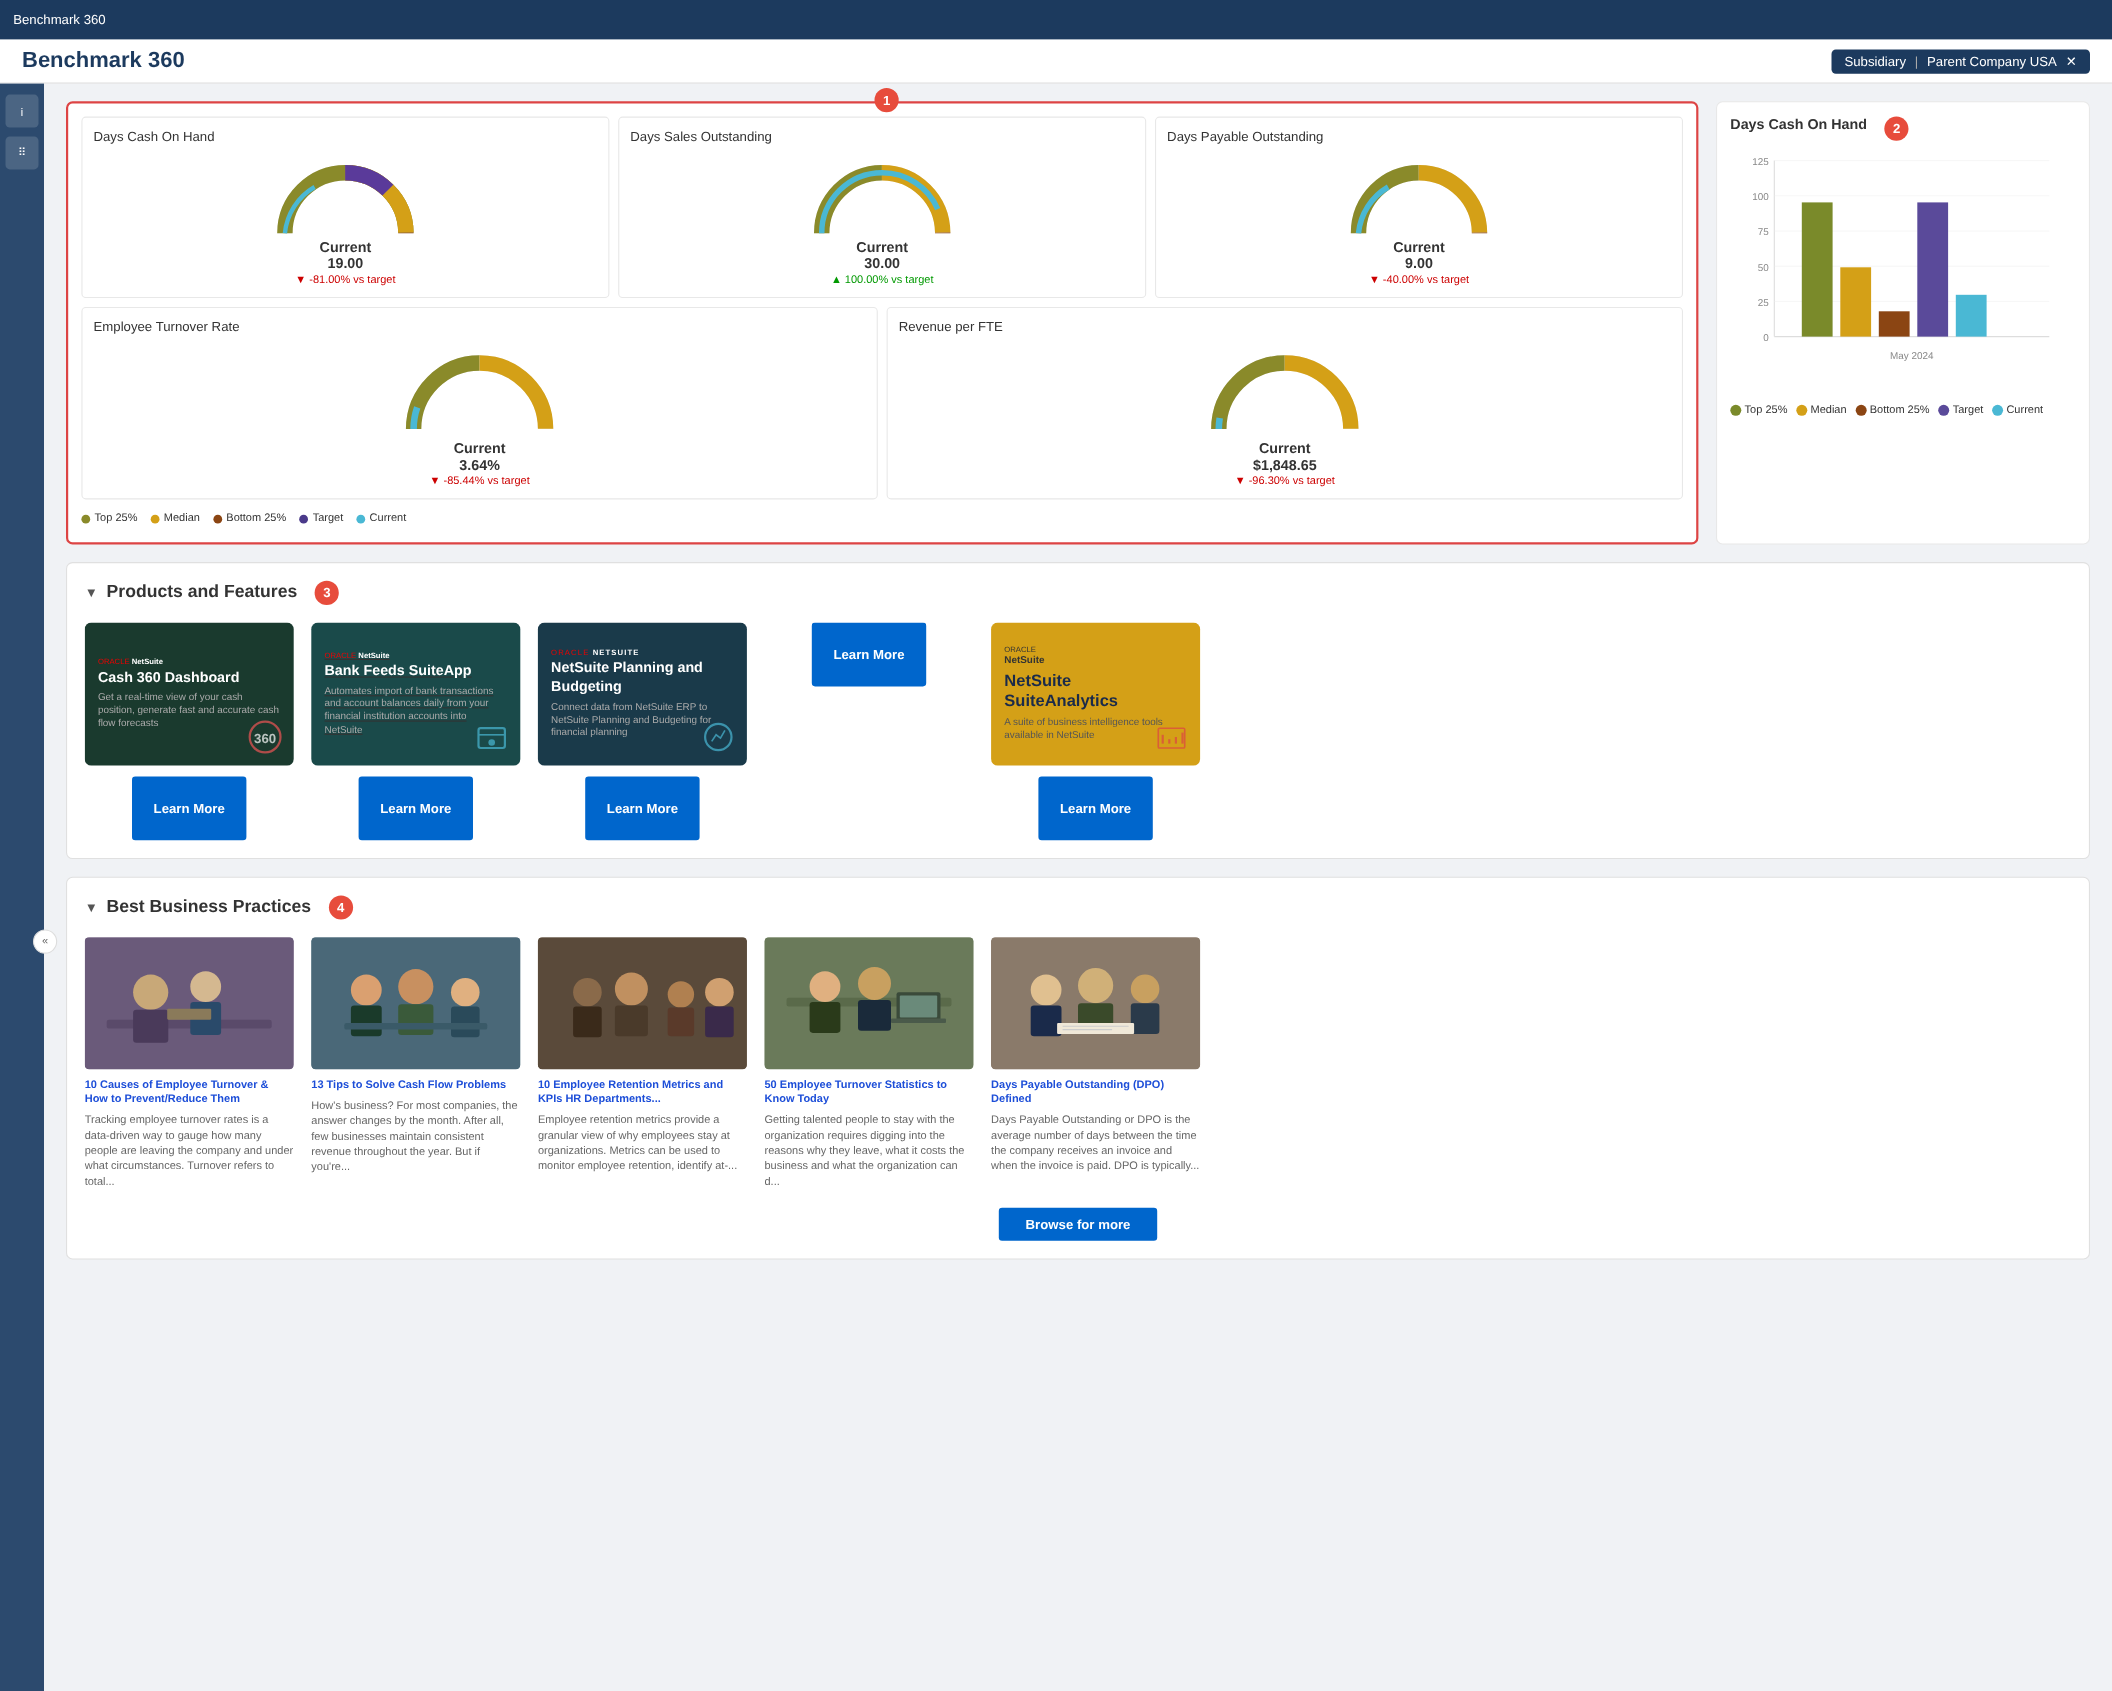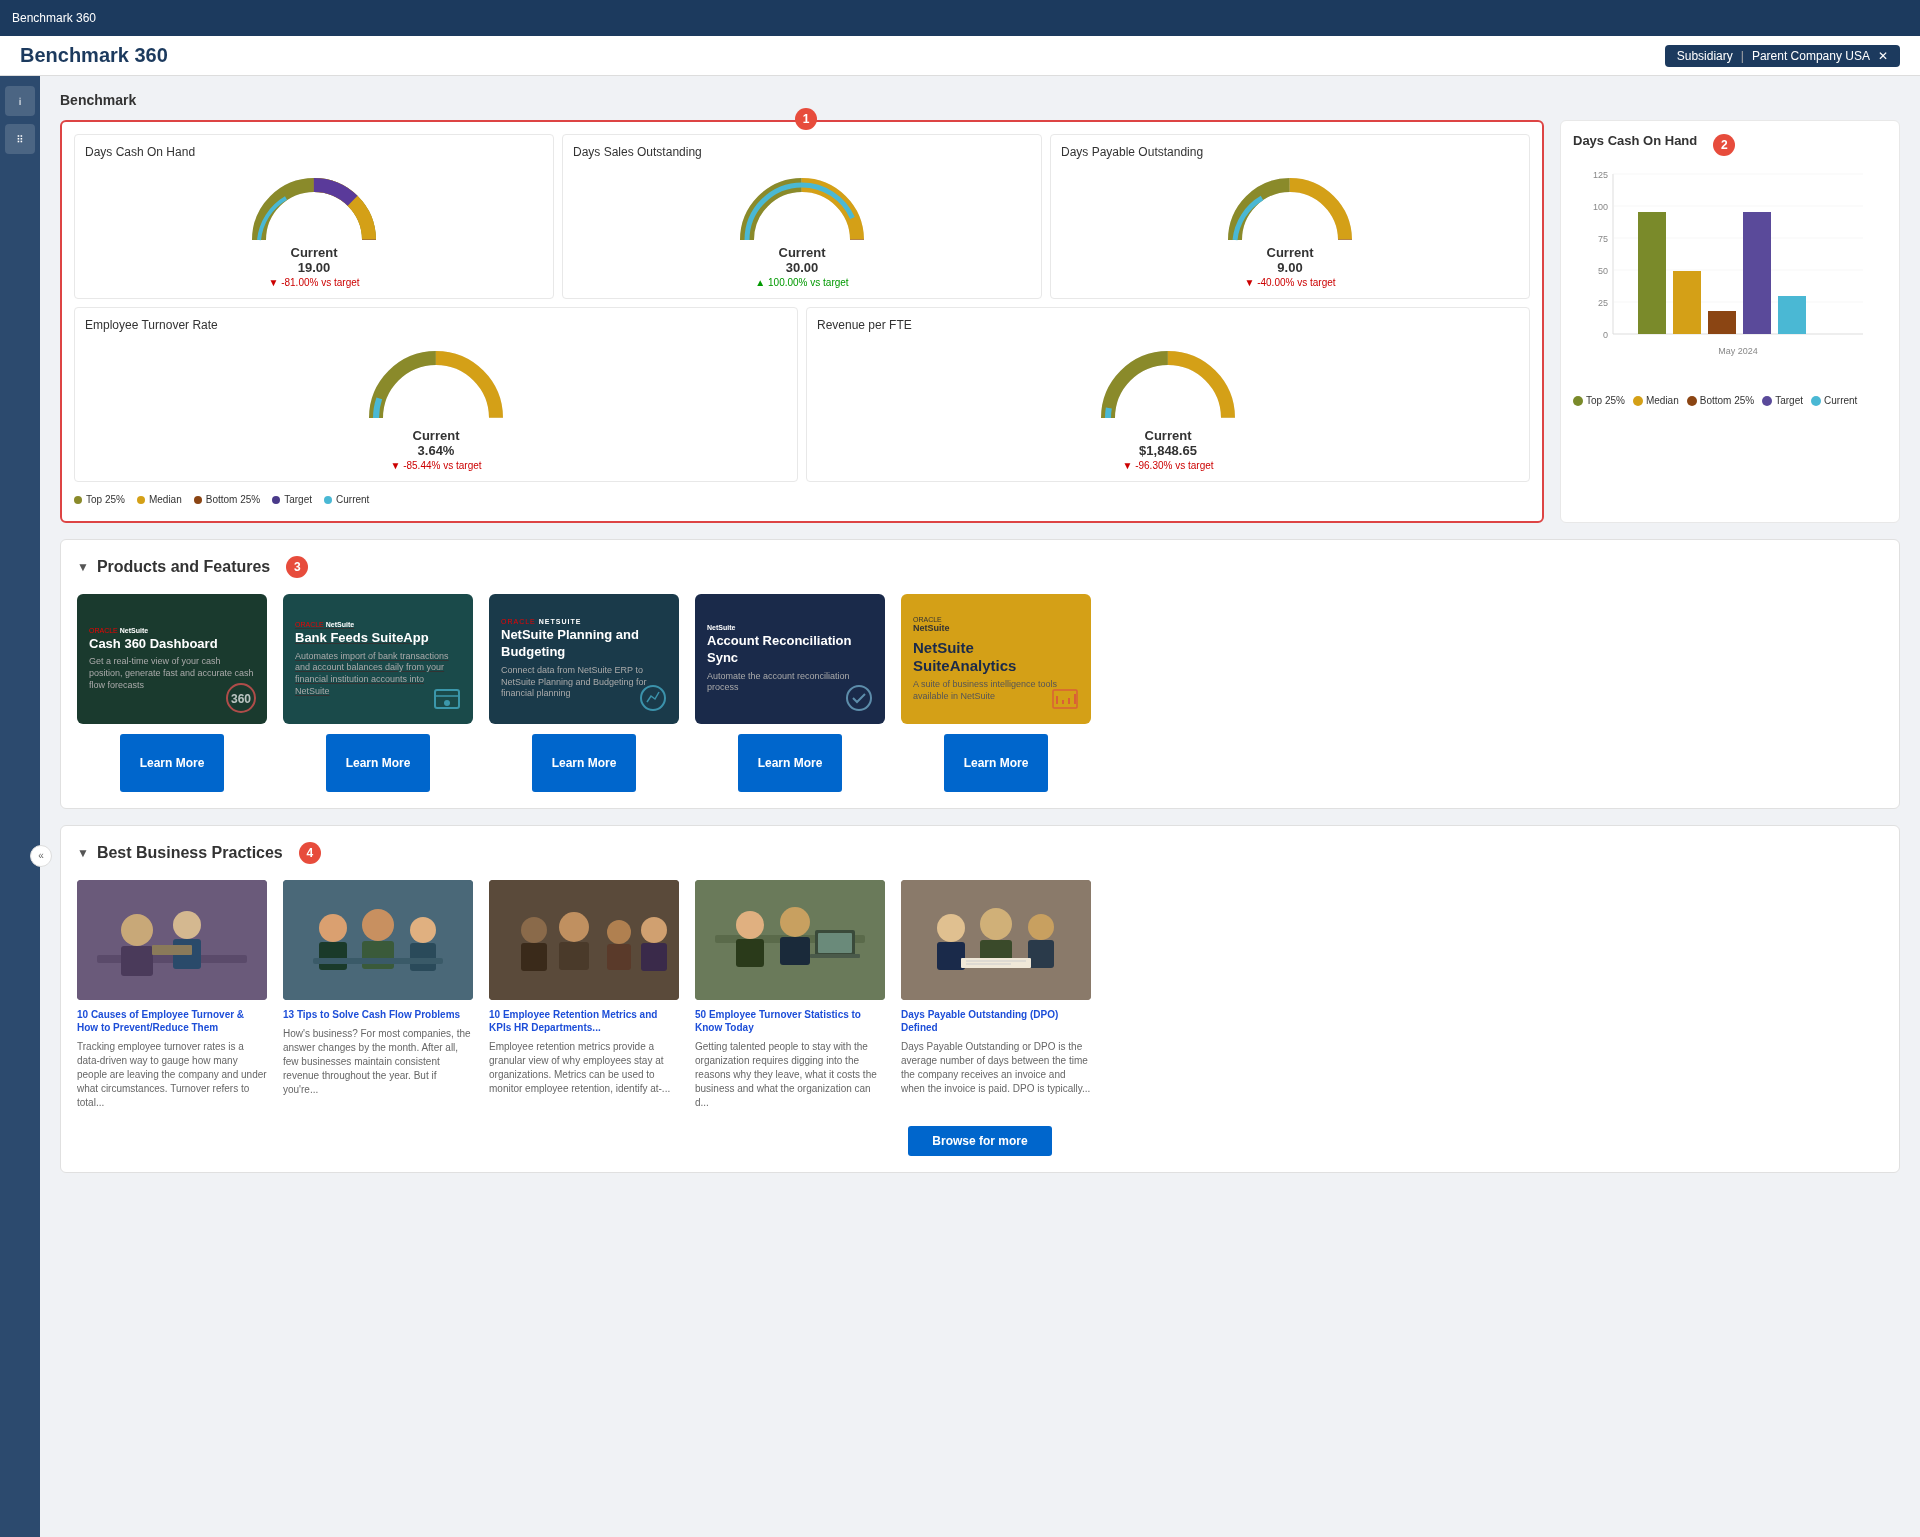--- a/index.html
+++ b/index.html
@@ -385,21 +385,20 @@
     <div class="sidebar-icon">
       <span>⠿</span>
     </div>
     <div class="sidebar-collapse">
       <span>«</span>
     </div>
   </div>
 
   <div class="main-content">
 
-    <div class="section-title">Benchmark</div>
 
     <div class="benchmark-section">
 
       <div class="gauge-container">
 
         <div style="position:relative;">
           <div style="position:absolute;top:-26px;left:50%;transform:translateX(-50%);z-index:5;">
             <div class="numbered-badge">1</div>
           </div>
         </div>
@@ -653,33 +652,20 @@
               <svg viewBox="0 0 32 32" fill="none">
                 <circle cx="16" cy="16" r="12" stroke="#4ab8d4" stroke-width="2"></circle>
                 <path d="M 10 20 L 14 14 L 18 17 L 22 10" stroke="#4ab8d4" stroke-width="1.5" fill="none"></path>
               </svg>
             </div>
           </div>
           <button class="learn-more-btn">Learn More</button>
         </div>
 
         <div class="product-card">
-          <div class="product-image dark-blue">
-            <div class="oracle-netsuite">
-              <span style="color:white;font-weight:bold;">NetSuite</span>
-            </div>
-            <div class="product-title">Account Reconciliation Sync</div>
-            <div class="product-desc">Automate the account reconciliation process</div>
-            <div class="product-icon">
-              <svg viewBox="0 0 32 32" fill="none">
-                <circle cx="16" cy="16" r="12" stroke="#7ab8d4" stroke-width="2"></circle>
-                <path d="M10 16 L14 20 L22 12" stroke="#7ab8d4" stroke-width="2" fill="none"></path>
-              </svg>
-            </div>
-          </div>
           <button class="learn-more-btn">Learn More</button>
         </div>
 
         <div class="product-card">
           <div class="product-image yellow">
             <div class="oracle-netsuite">
               <span style="color:#333;font-size:7px;">ORACLE</span><br>
               <span style="color:#333;font-weight:bold;font-size:9px;">NetSuite</span>
             </div>
             <div style="font-size:15px;font-weight:bold;color:#1a2a4a;line-height:1.2;margin-top:4px;">NetSuite SuiteAnalytics</div>

